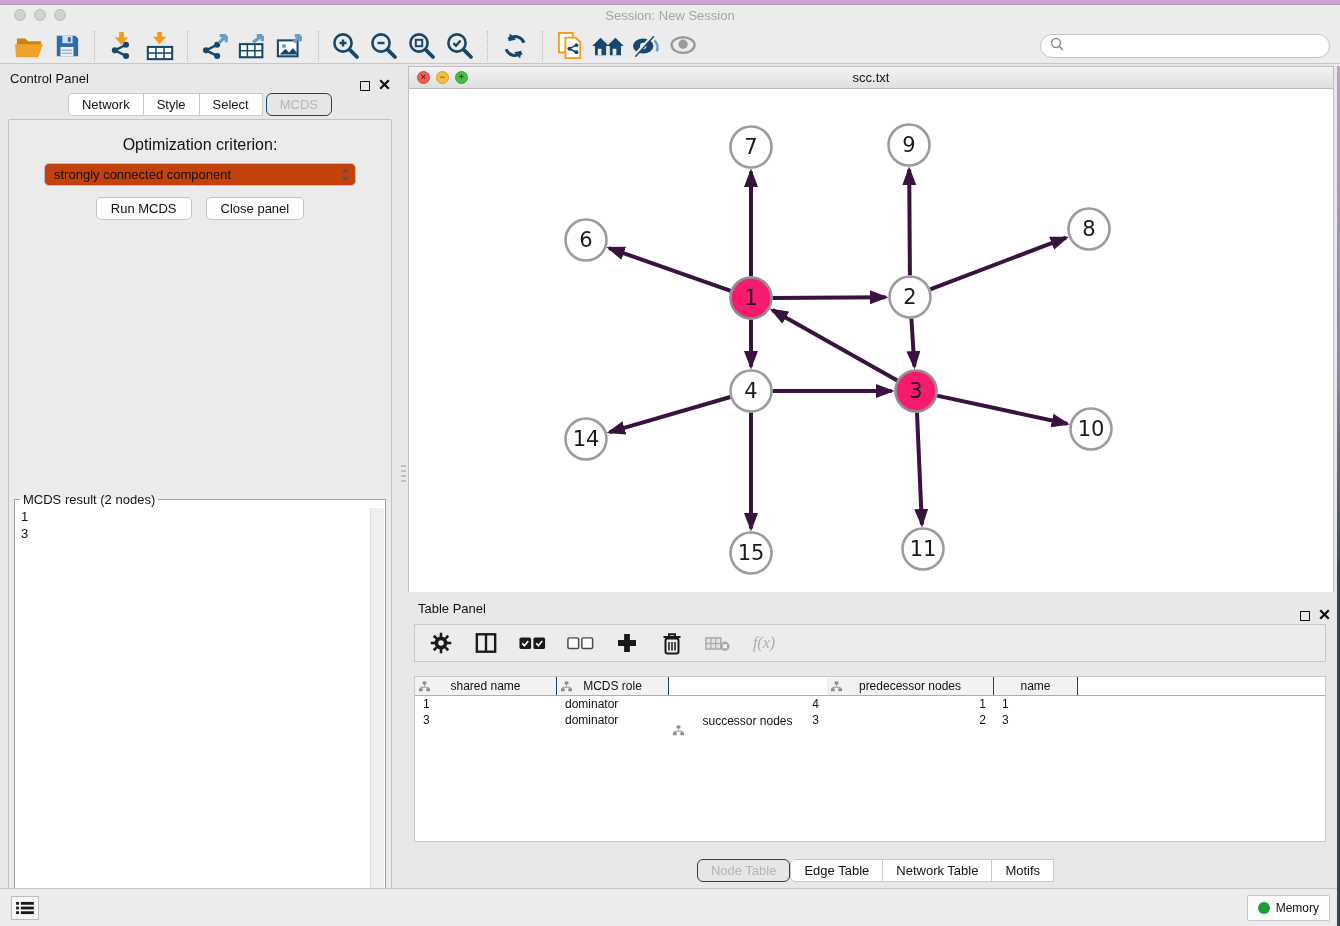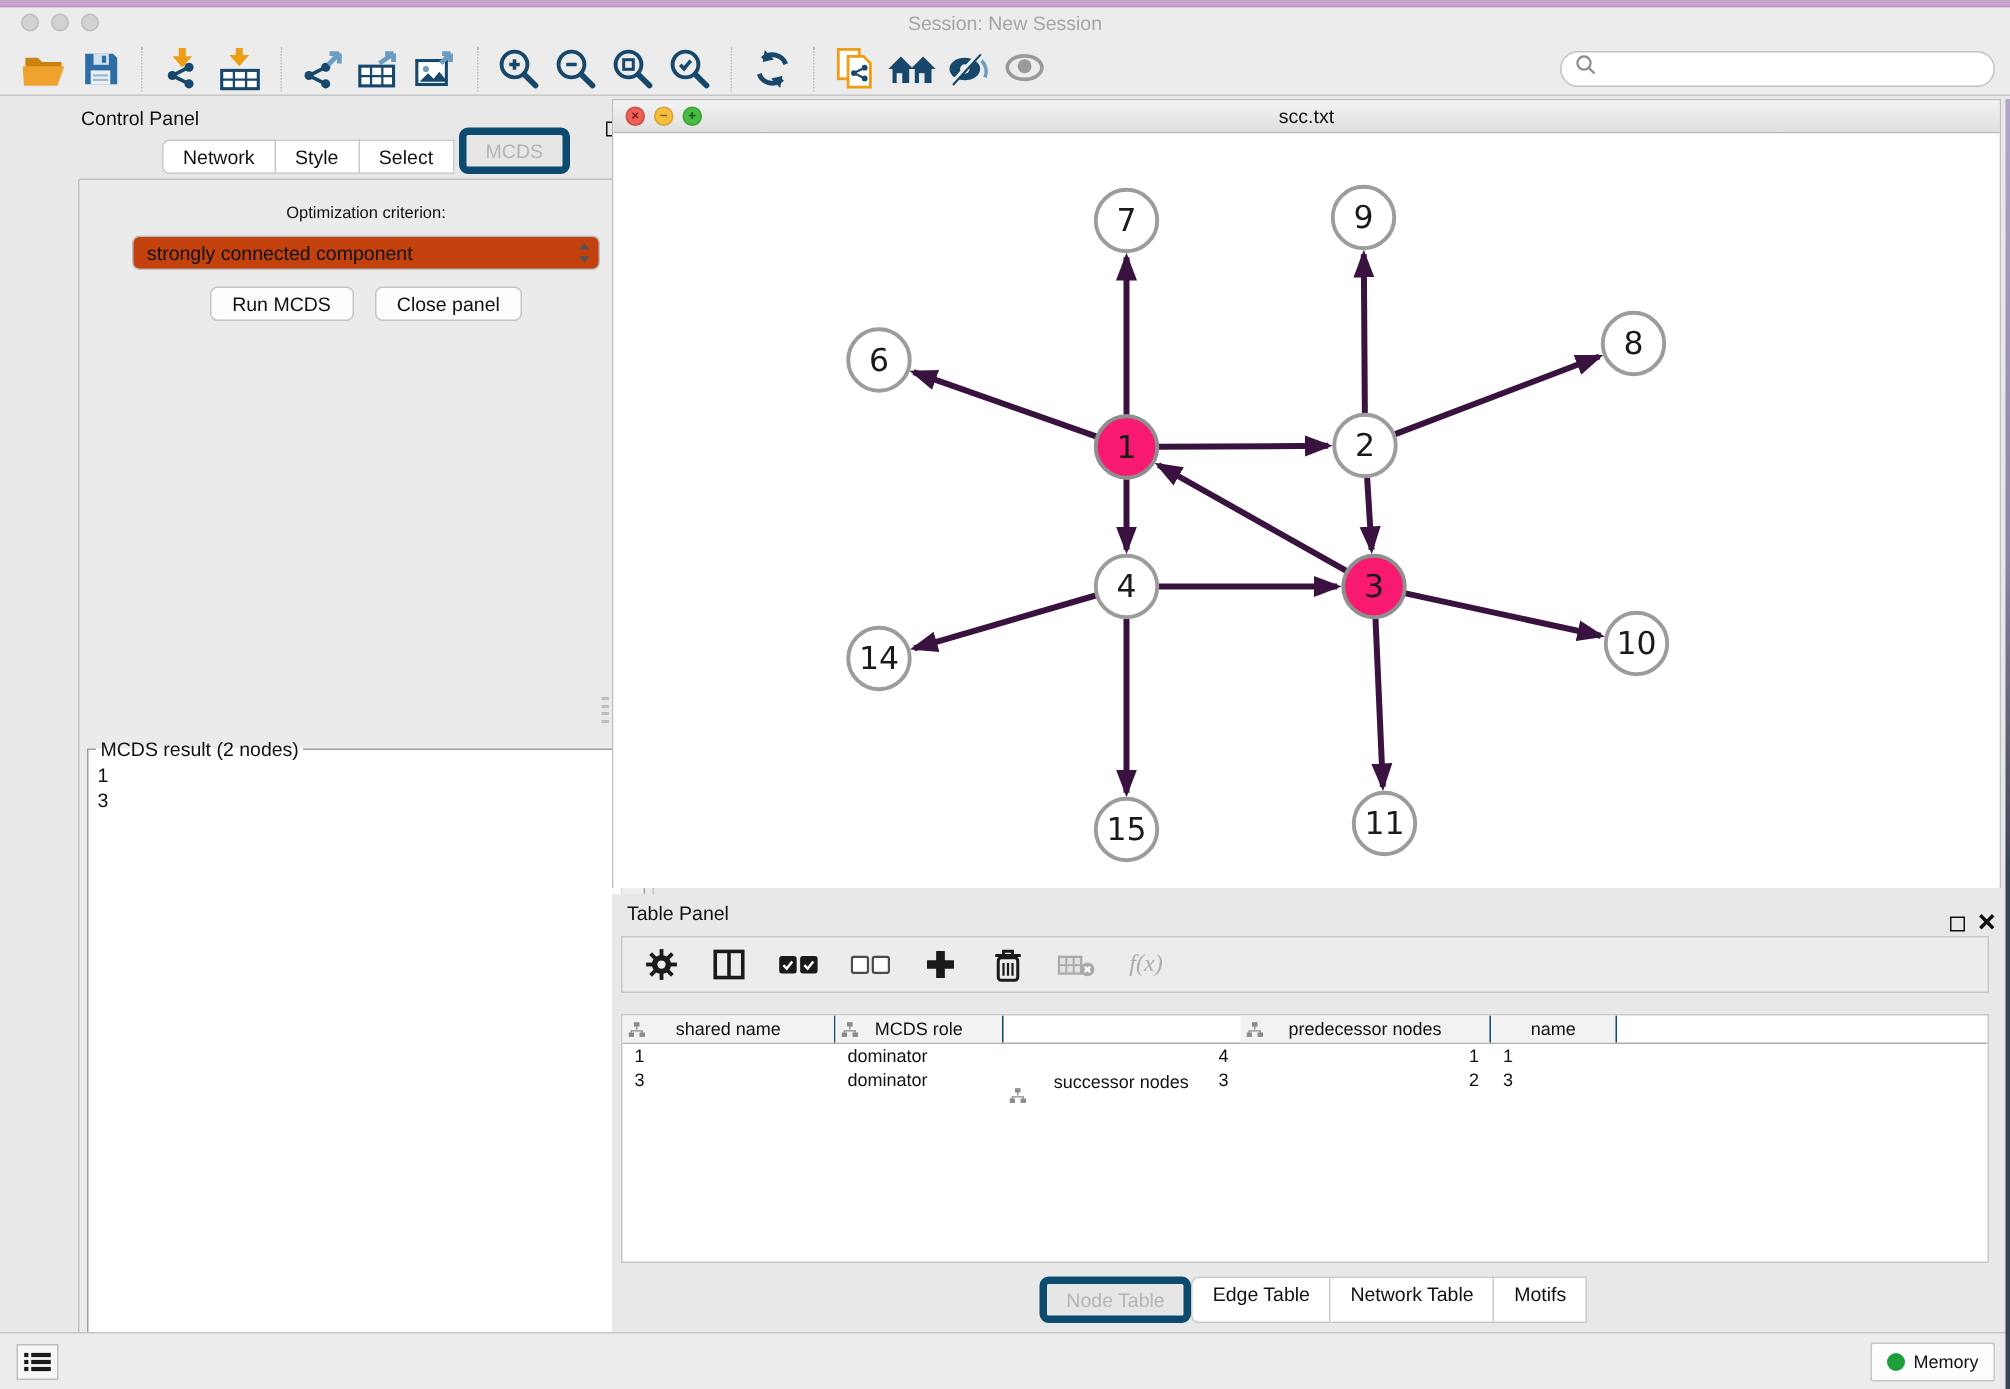--- a/index.html
+++ b/index.html
@@ -15,31 +15,31 @@
   
   .toolbar{position:absolute;left:0;top:28px;right:0;height:36px;background:#ECECEC;
            border-bottom:1px solid #C6C6C6;display:flex;align-items:center;padding:0 10px;}
   .tbicons{display:flex;align-items:center;}
   .tbicon{width:38px;height:32px;display:flex;align-items:center;justify-content:center;cursor:default;}
   .tbsep{width:1px;height:30px;border-left:1px dotted #B9B9B9;margin:0 8px;}
   .searchbox{margin-left:auto;width:290px;height:24px;background:#fff;border:1px solid #C2C2C2;
              border-radius:12px;display:flex;align-items:center;padding:0 9px;gap:5px;}
   .searchbox input{border:none;outline:none;flex:1;font-size:13px;background:transparent;font-family:inherit;}
   
-  .cpanel{position:absolute;left:0;top:66px;width:400px;bottom:22px;background:#E8E8E8;margin-left:44px;}
+  .cpanel{position:absolute;left:0;top:66px;width:400px;bottom:22px;background:#E8E8E8;}
   .panel-head{position:relative;height:26px;line-height:26px;padding:0 10px;font-size:13px;}
   .panel-btns{position:absolute;right:10px;top:7px;display:flex;gap:9px;align-items:center;}
   .float-btn{width:10px;height:10px;border:1.6px solid #111;display:inline-block;}
   .tabsrow{display:flex;justify-content:center;height:24px;align-items:flex-end;}
   .tab{background:#fff;border:1px solid #C9C9C9;border-left:none;padding:3px 13px;font-size:13px;line-height:15px;}
   .tab.first{border-left:1px solid #C9C9C9;border-radius:5px 0 0 5px;}
-  .tab.sel{background:#E6E6E6;color:#B5B5B5;border:5px solid #0c4a6e;border-radius:6px;margin-left:3px;}
+  .tab.sel{background:#E6E6E6;color:#B5B5B5;border:1px solid #0c4a6e;border-radius:6px;margin-left:3px;}
   .cp-body{position:absolute;left:8px;right:8px;top:53px;bottom:6px;background:#EBEBEB;
            border:1px solid #C2C2C2;border-radius:2px;}
-  .crit-label{text-align:center;margin-top:16px;font-size:11px;}
+  .crit-label{text-align:center;margin-top:16px;font-size:16px;}
   .selectbox{position:relative;width:312px;height:23px;margin:9px auto 0;background:#c2410c;border:1px solid #BDBDBD;
              border-radius:5px;font-size:13px;line-height:21px;padding:0 22px 0 9px;}
   .selectbox .stepper{position:absolute;right:5px;top:3px;}
   .btnrow{display:flex;justify-content:center;gap:14px;margin-top:11px;}
   .pushbtn{background:#FDFDFD;border:1px solid #C4C4C4;border-radius:5px;font-size:13px;
            padding:3px 14px;color:#111;}
   fieldset.result{position:absolute;left:5px;right:5px;top:372px;bottom:4px;margin:0;padding:0;
                   border:1px solid #9E9E9E;background:#fff;}
   fieldset.result legend{font-size:13px;margin-left:5px;padding:0 3px;}
   .result-lines{font-size:13px;line-height:17px;padding:1px 6px;}

